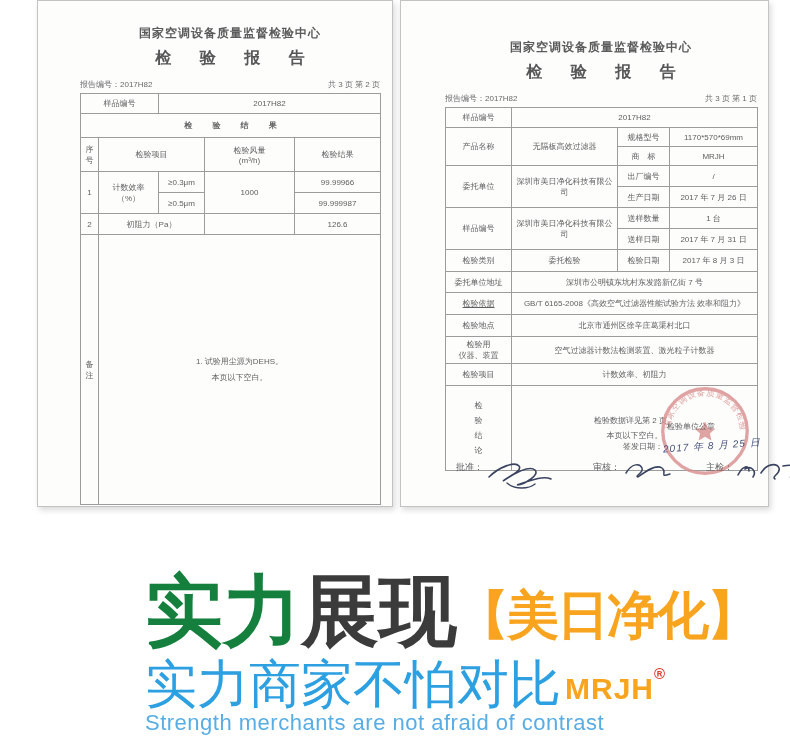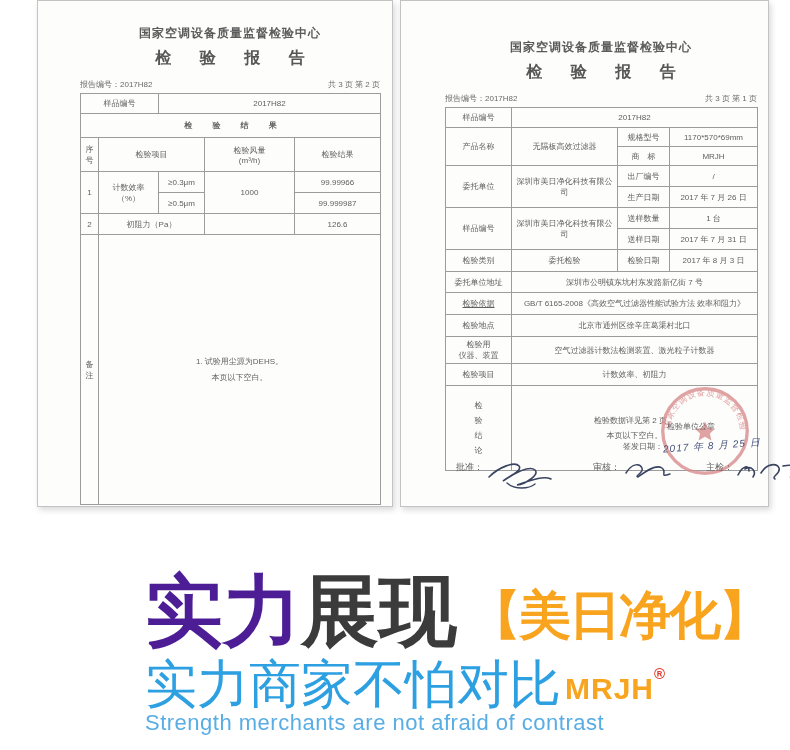--- a/index.html
+++ b/index.html
@@ -247,23 +247,23 @@
         <span>主检：</span>
         <svg class="sig-ink" width="66" height="28" viewBox="0 0 66 28">
           <path d="M3 18 C8 8 14 8 14 14 M10 12 C16 8 22 14 18 20 M26 16 C32 6 42 6 44 11 C46 16 36 20 40 22 M48 9 C58 7 62 9 60 14 C58 19 50 22 62 20" fill="none" stroke="#3a4460" stroke-width="1.6" stroke-linecap="round"></path>
         </svg>
       </div>
     </div>
   </div>
 
   <div class="banner">
     <div class="headline">
-      <span class="hl-strong" id="hl1" style="color: #4c1d95;">实力</span>
+      <span class="hl-strong" id="hl1" style="color: #15803d;">实力</span>
       <span class="hl-strong" id="hl2" style="color: rgb(59, 59, 59);">展现</span>
-      <span class="hl-bracket" id="hl3" style="color: rgb(248, 164, 31); margin-left: 12px;">【美日净化】</span>
+      <span class="hl-bracket" id="hl3" style="color: rgb(248, 164, 31);">【美日净化】</span>
     </div>
     <div class="subline">
       <span class="sub-text" id="sub1" style="color: rgb(45, 160, 226);">实力商家不怕对比</span>
       <span class="sub-brand" id="sub2" style="color: rgb(248, 164, 31);">MRJH</span>
       <span class="sub-reg" id="sub3" style="color: rgb(226, 58, 46);">®</span>
     </div>
     <div class="english" id="engLine" style="color: rgb(88, 173, 228);">Strength merchants are not afraid of contrast</div>
   </div>
 
 </div>

